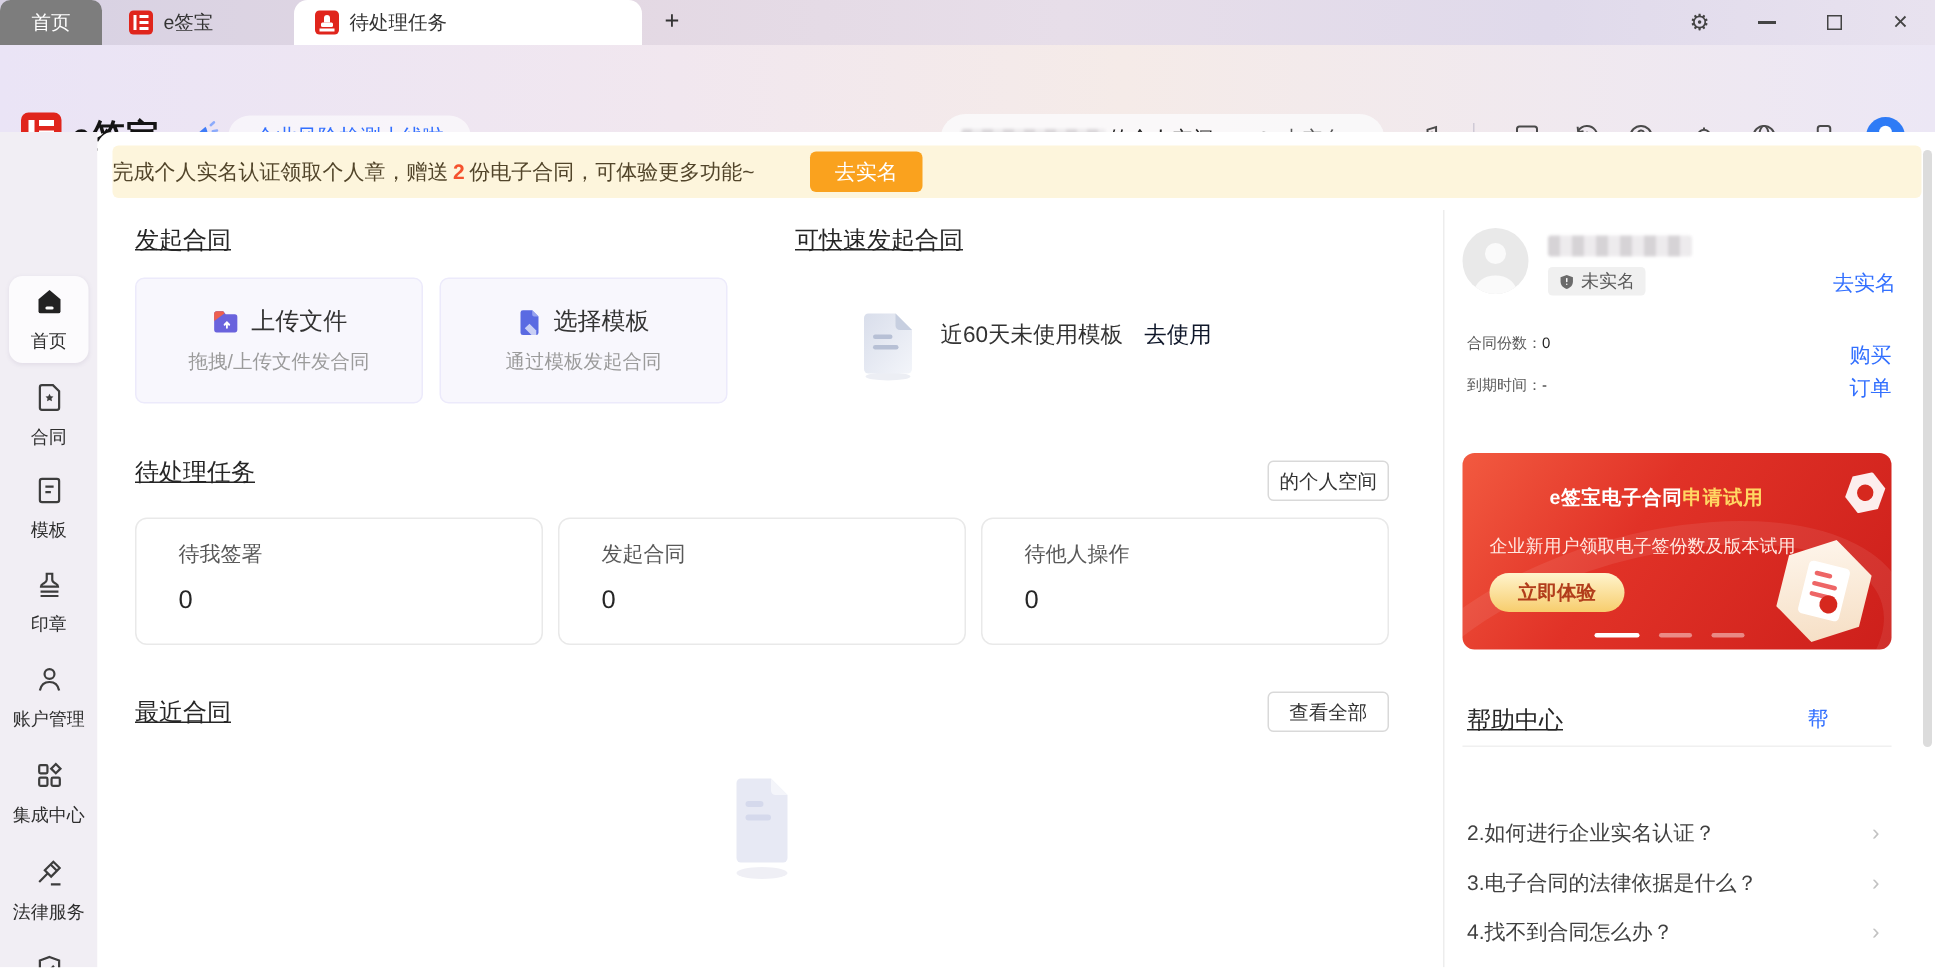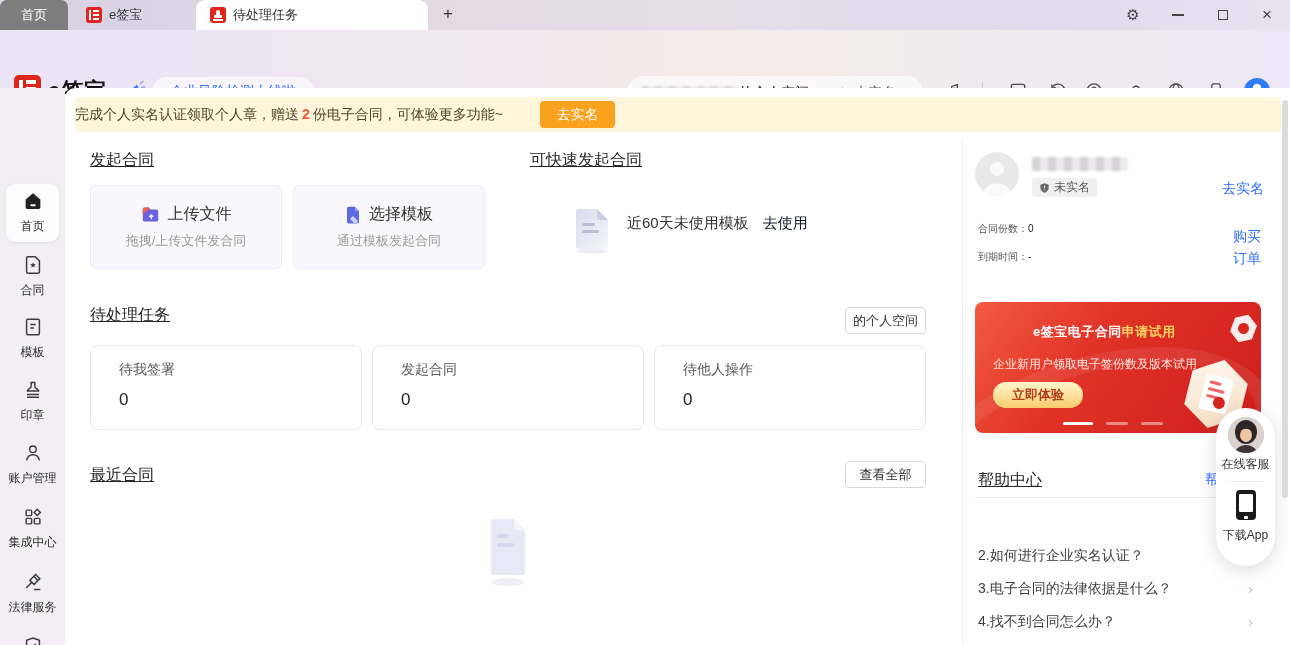--- a/index.html
+++ b/index.html
@@ -458,33 +458,15 @@
   <div class="abs faq" style="top:547px">
     <span>2.如何进行企业实名认证？</span><span class="chev">›</span>
   </div>
   <div class="abs faq" style="top:580px">
     <span>3.电子合同的法律依据是什么？</span><span class="chev">›</span>
   </div>
   <div class="abs faq" style="top:613px">
     <span>4.找不到合同怎么办？</span><span class="chev">›</span>
   </div>
 
-  <div class="abs floatw">
-    <div class="cs-avatar">
-      <svg width="36" height="36" viewBox="0 0 36 36">
-          <circle cx="18" cy="18" r="18" fill="#d9d2cd"></circle>
-          <ellipse cx="18" cy="15" rx="11" ry="12" fill="#2e2529"></ellipse>
-          <ellipse cx="18" cy="18" rx="6" ry="7.2" fill="#eec6a4"></ellipse>
-          <path d="M12.5 13.5q5.5-3.5 11 0l-.4-4.5q-5.1-3-10.2 0z" fill="#2e2529"></path>
-          <path d="M6 36q4-8 12-8t12 8z" fill="#3c3338"></path>
-        </svg>
-    </div>
-    <span class="lbl">在线客服</span>
-    <div class="div"></div>
-    <div class="phone-ic">
-        <i></i>
-        <b></b>
-      </div>
-    <span class="lbl" style="margin-top:7px">下载App</span>
-  </div>
 
   <div class="abs scroll-thumb"></div>
 </div>
 
 </body></html>

